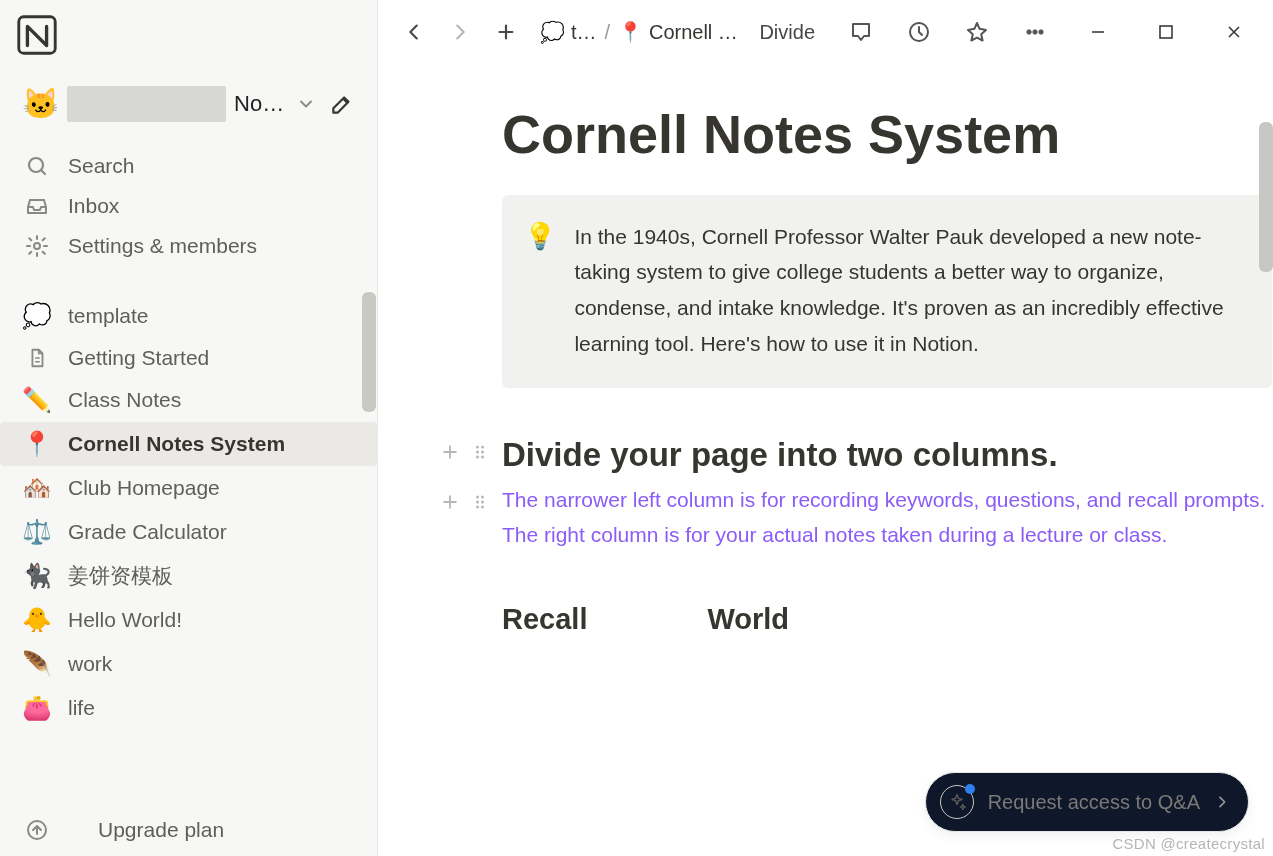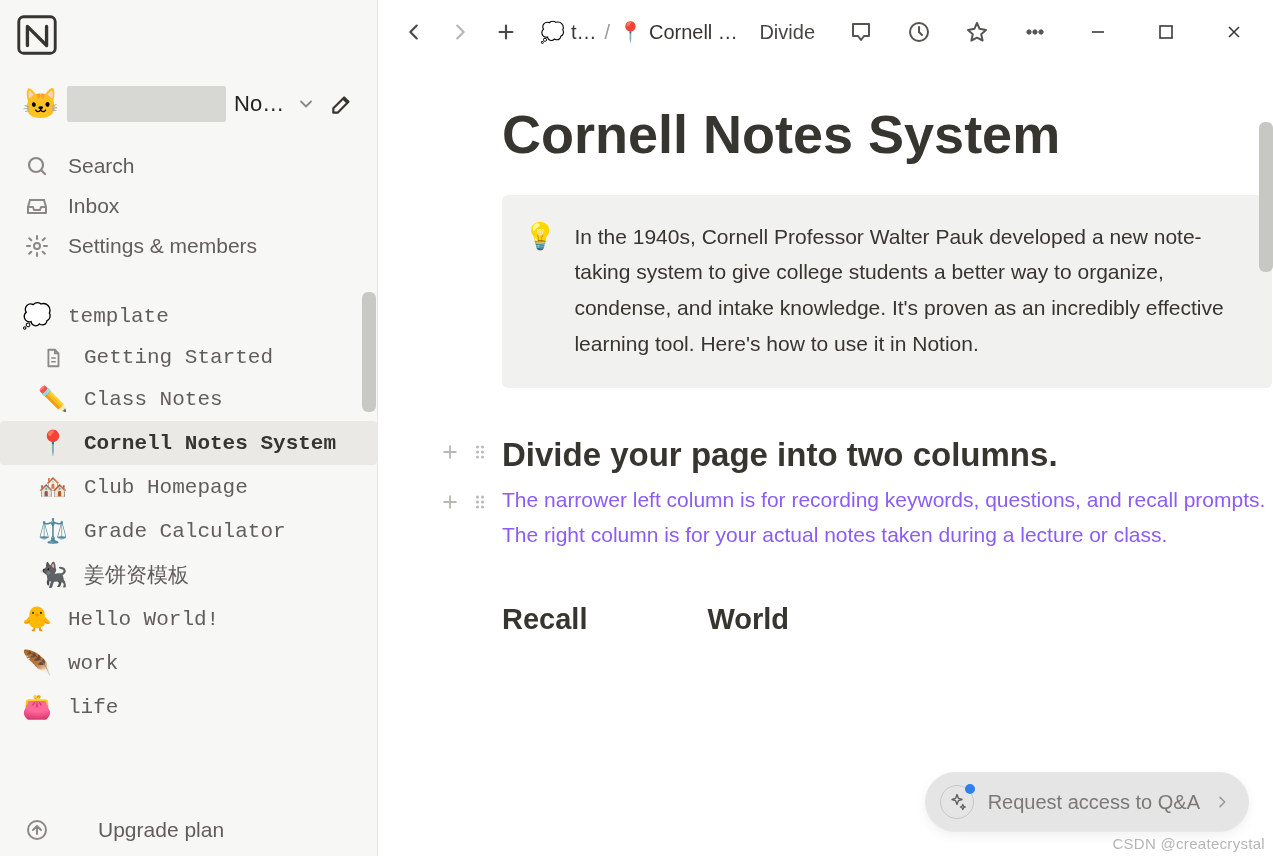--- a/index.html
+++ b/index.html
@@ -56,24 +56,24 @@
       cursor: pointer;
       font-size: 21px;
       color: #5f5e5b;
       border-radius: 4px;
     }
     .nav-item .icon-slot, .page-item .icon-slot { width:26px; display:flex; justify-content:center; font-size:22px; }
     .nav-item svg { width:24px; height:24px; stroke:#8a8986; }
     .spacer-sm { height: 28px; }
 
     .page-item { padding-left: 24px; }
-    .page-item.level-1 { padding-left: 40px; }
+    .page-item.level-1 { padding-left: 24px; }
     .page-item.active { background:#eae9e6; color:#37352f; font-weight:600;}
     .page-item .icon-slot.emoji { font-size: 24px; }
-    .page-label { white-space: nowrap; font-family: Liberation Mono, monospace; }
+    .page-label { white-space: nowrap; }
 
     .sidebar-bottom { margin-top:auto; padding-bottom: 6px; }
     .sidebar-bottom .nav-item { font-size:21px;gap:48px; }
 
     .sidebar-scroll-thumb { position:absolute; right:1px; top:292px; width:14px; height:120px; background:#c8c8c5; border-radius:6px; }
 
     
     .topbar {
       display:flex; align-items:center; height:64px; padding:0 14px 0 16px; gap:6px; color:#4d4c49;
     }
@@ -108,21 +108,21 @@
     .block-row { position:relative; }
     .gutter-btn { width:24px; height:24px; display:flex; align-items:center; justify-content:center;}
     .gutter-btn svg { width:20px; height:20px; }
 
     .two-col-headers { display:flex; gap:120px; margin-top:50px; }
     .col-h { font-size:29px; font-weight:700; }
 
     
     .qa-pill {
       position:absolute; right:24px; bottom:24px;
-      background:#e5e5e5; border:1px solid #e7e7e4; border-radius:999px;
+      background:#0f172a; border:1px solid #e7e7e4; border-radius:999px;
       box-shadow: 0 4px 12px rgba(0,0,0,0.06);
       padding:12px 18px 12px 14px; display:flex; align-items:center; gap:14px;
       font-size:20px; color:#7a7975;
     }
     .qa-icon { width:34px; height:34px; border-radius:999px; border:1.5px solid #c7c7c4; display:flex; align-items:center; justify-content:center; position:relative;}
     .qa-dot { position:absolute; top:-2px; right:-2px; width:10px; height:10px; border-radius:999px; background:#2f80ed;}
 
     
     .watermark { position:absolute; right:8px; bottom:4px; font-size:15px; color:rgba(120,120,120,.55); letter-spacing:.3px;}
 

